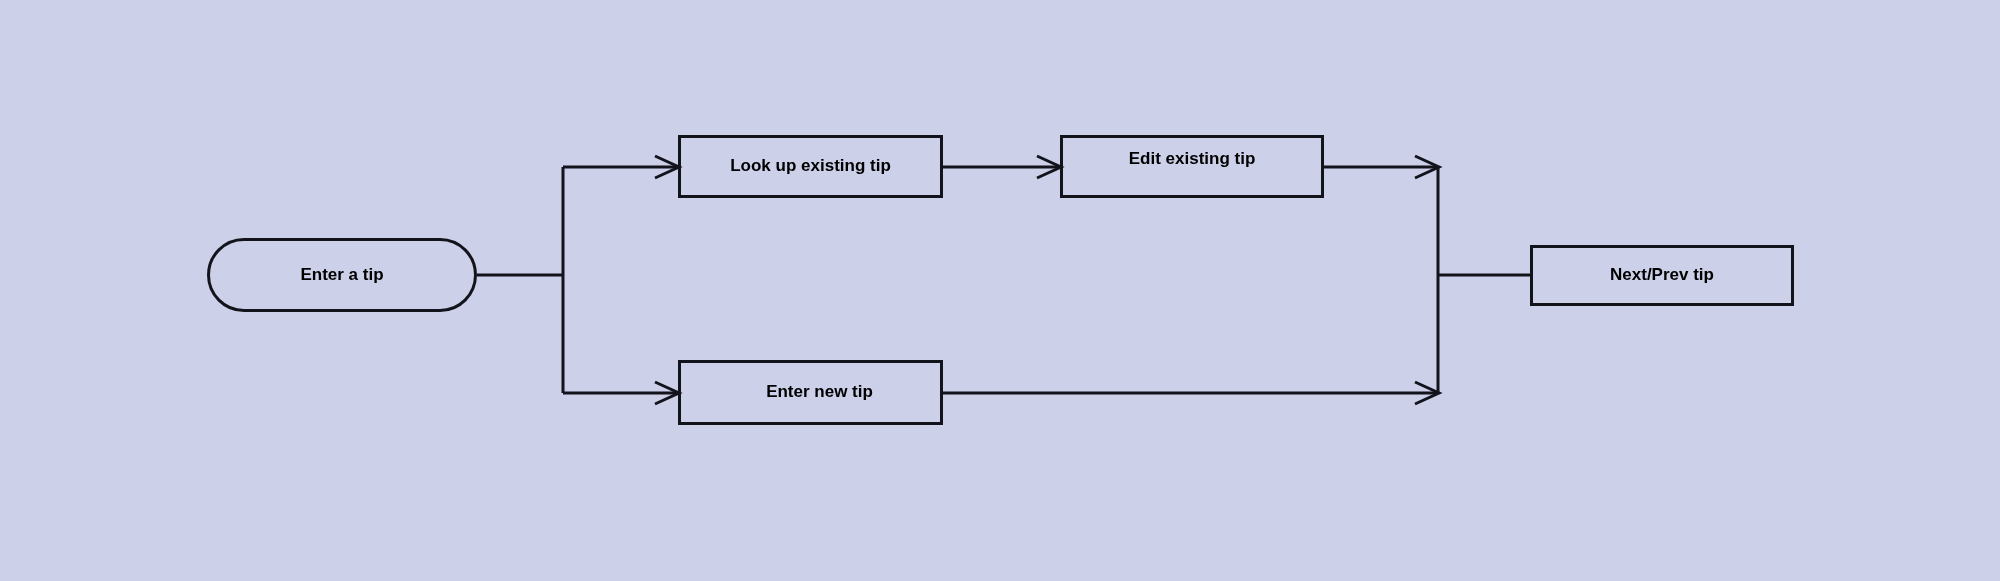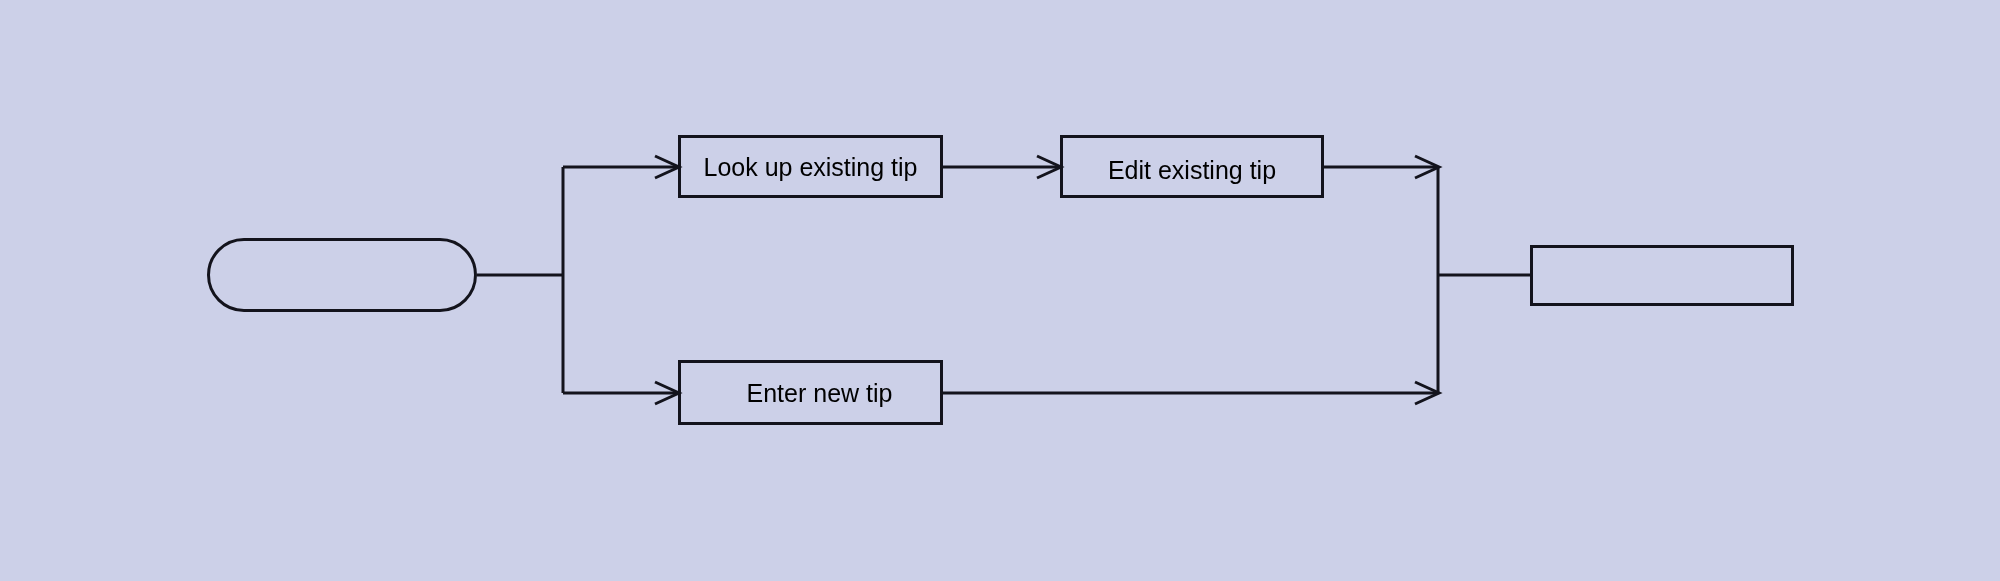--- a/index.html
+++ b/index.html
@@ -44,24 +44,25 @@
     stroke-linecap: butt;
     stroke-linejoin: miter;
   }
   .node-label {
     position: absolute;
     display: flex;
     align-items: center;
     justify-content: center;
     color: #000000;
     font-family: "Liberation Sans", sans-serif;
-    font-size: 25px;
+    font-size: 17px;
     line-height: 1.2;
     white-space: nowrap;
     user-select: none;
+    font-weight: bold;
   }
 </style>
 </head>
 <body>
 
 <div id="canvas">
 
   <svg id="flow-svg" viewBox="0 0 2000 581" xmlns="http://www.w3.org/2000/svg">
 
     <rect class="node-shape" x="208.5" y="239.5" width="267" height="71" rx="35.5" ry="35.5"></rect>
@@ -92,27 +93,33 @@
 
     <path class="edge-line" d="M 943 393 L 1438 393"></path>
     <path class="arrow-head" d="M 1415 382 L 1439 393 L 1415 404"></path>
 
     <path class="edge-line" d="M 1438 167 L 1438 393"></path>
 
     <path class="edge-line" d="M 1438 275 L 1530 275"></path>
 
   </svg>
 
+  <div class="node-label" style="left:207px; top:238px; width:270px; height:74px;">
+    <span>Enter a tip</span>
+  </div>
 
   <div class="node-label" style="left:678px; top:135px; width:265px; height:63px;">
     <span>Look up existing tip</span>
   </div>
 
-  <div class="node-label" style="left:1060px; top:138px; width:264px; height:63px;border-radius:11px;">
+  <div class="node-label" style="left:1060px; top:128px; width:264px; height:63px;border-radius:11px;">
     <span>Edit existing tip</span>
   </div>
 
   <div class="node-label" style="left:678px; top:360px; width:283px; height:65px;">
     <span>Enter new tip</span>
   </div>
 
+  <div class="node-label" style="left:1530px; top:245px; width:264px; height:61px;">
+    <span>Next/Prev tip</span>
+  </div>
 
 </div>
 
 </body></html>

